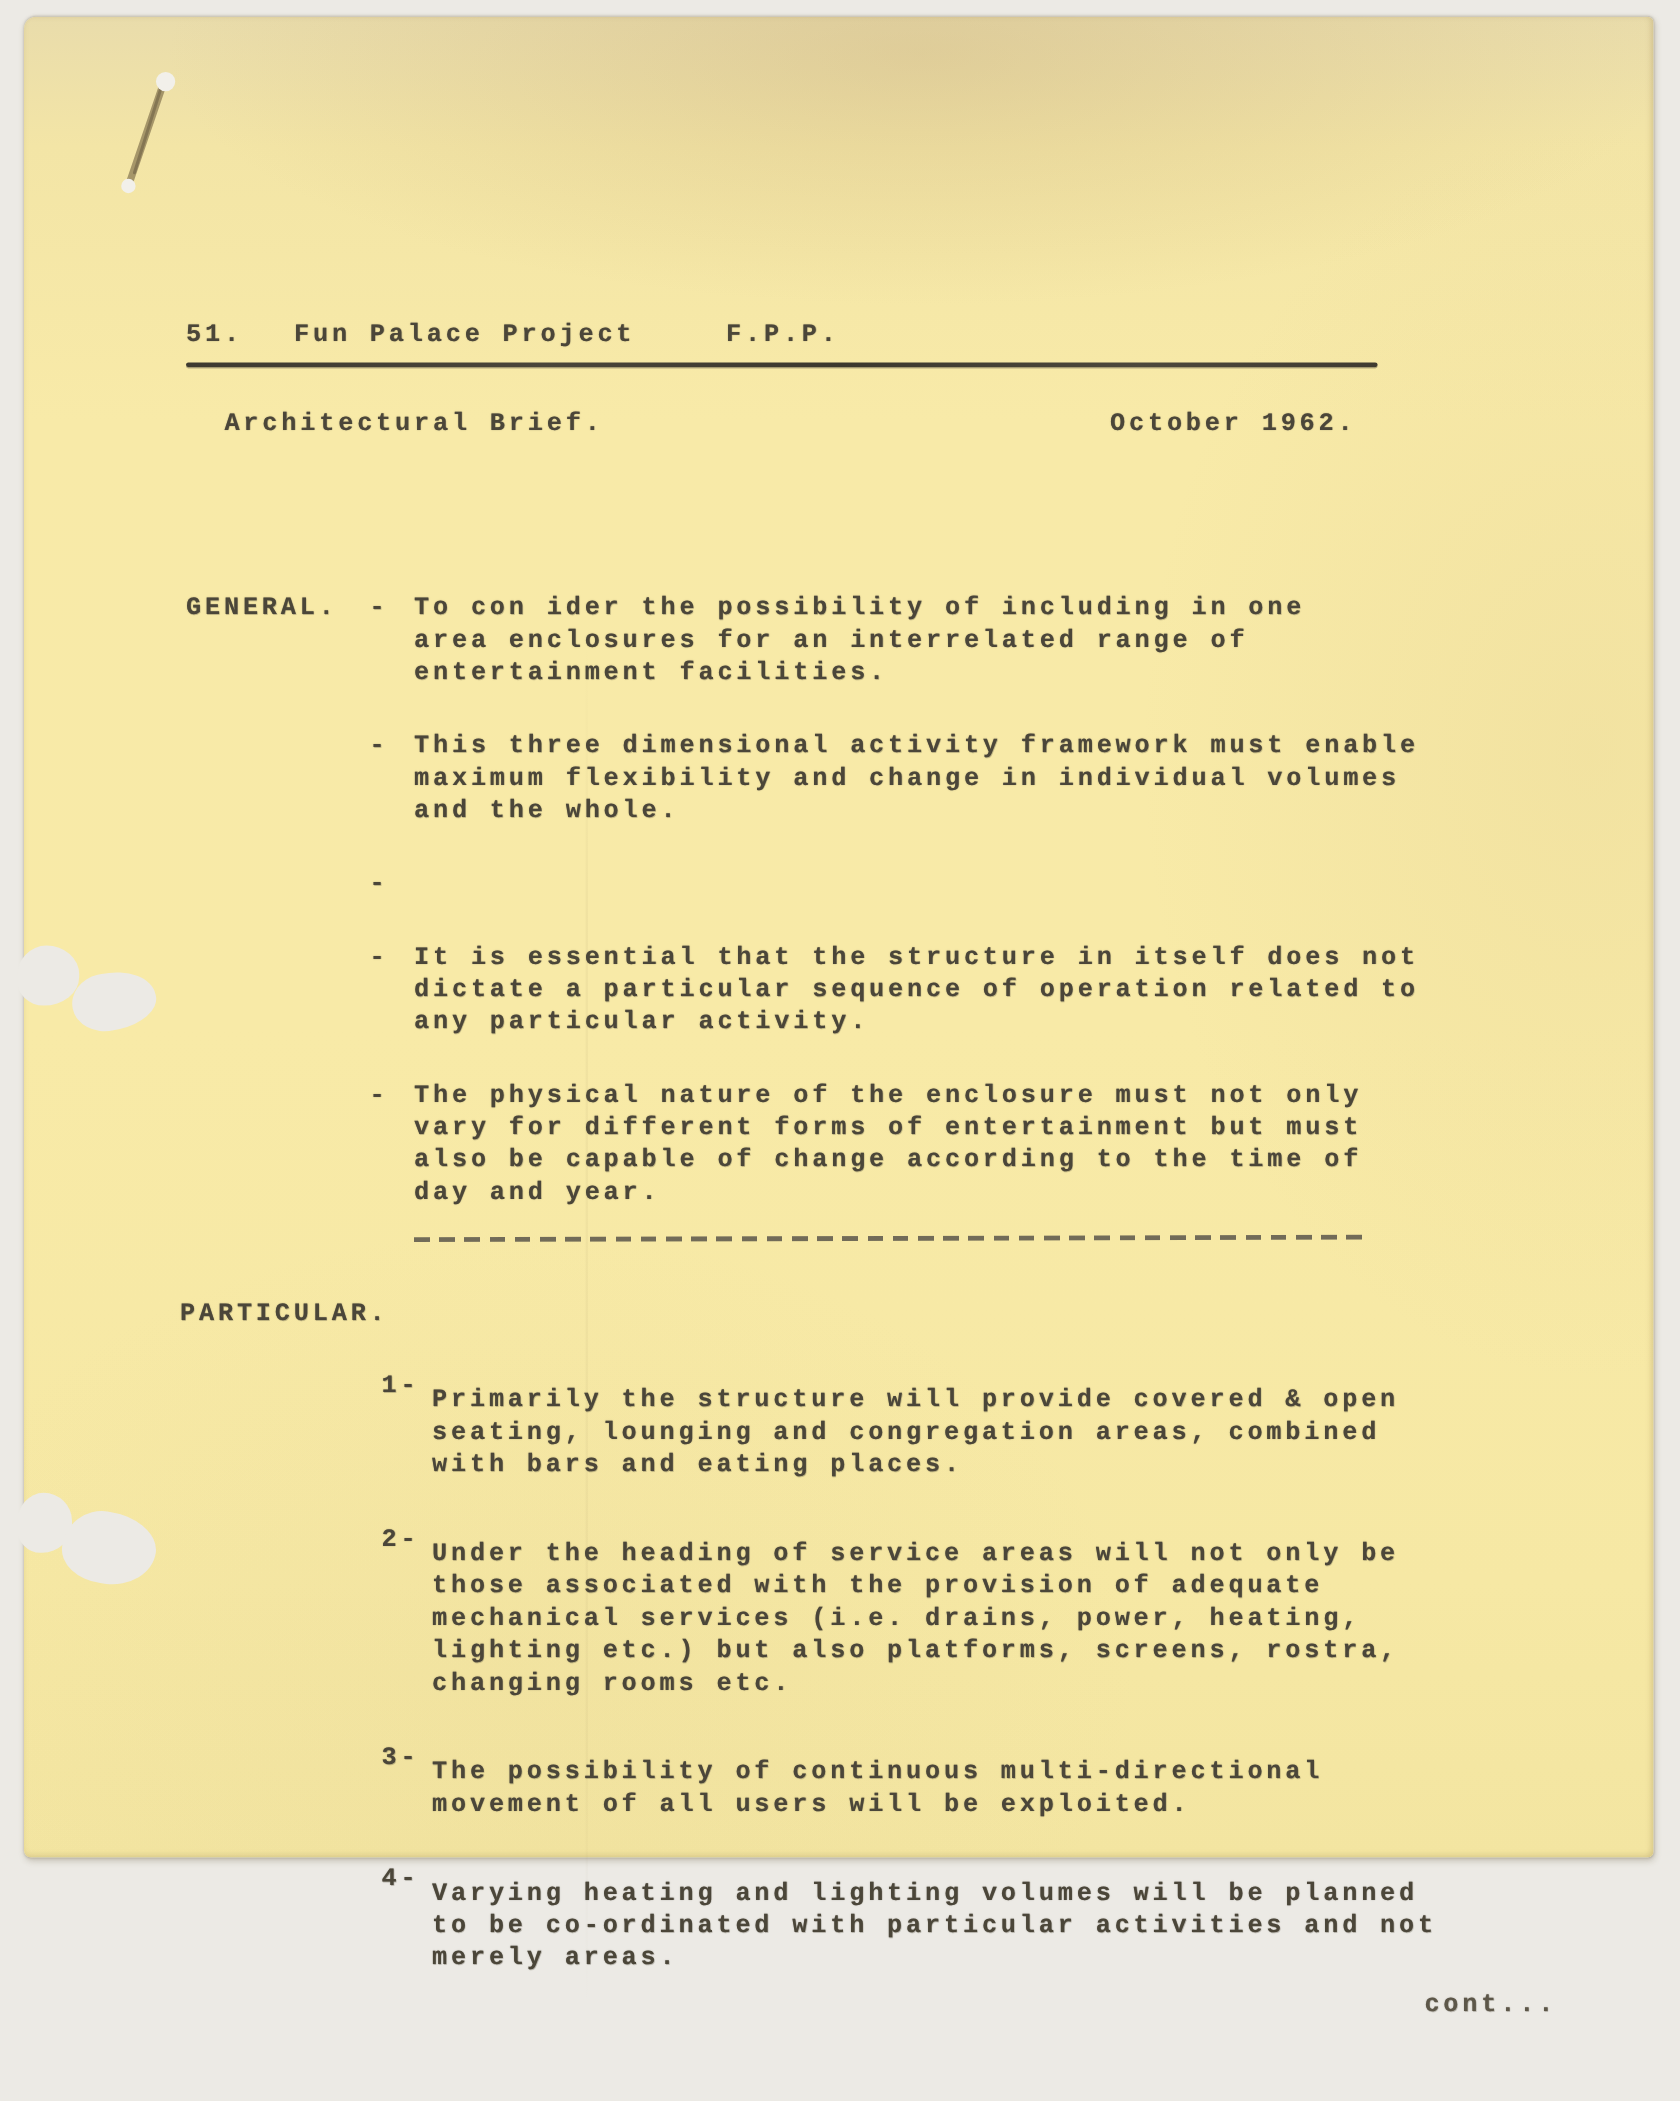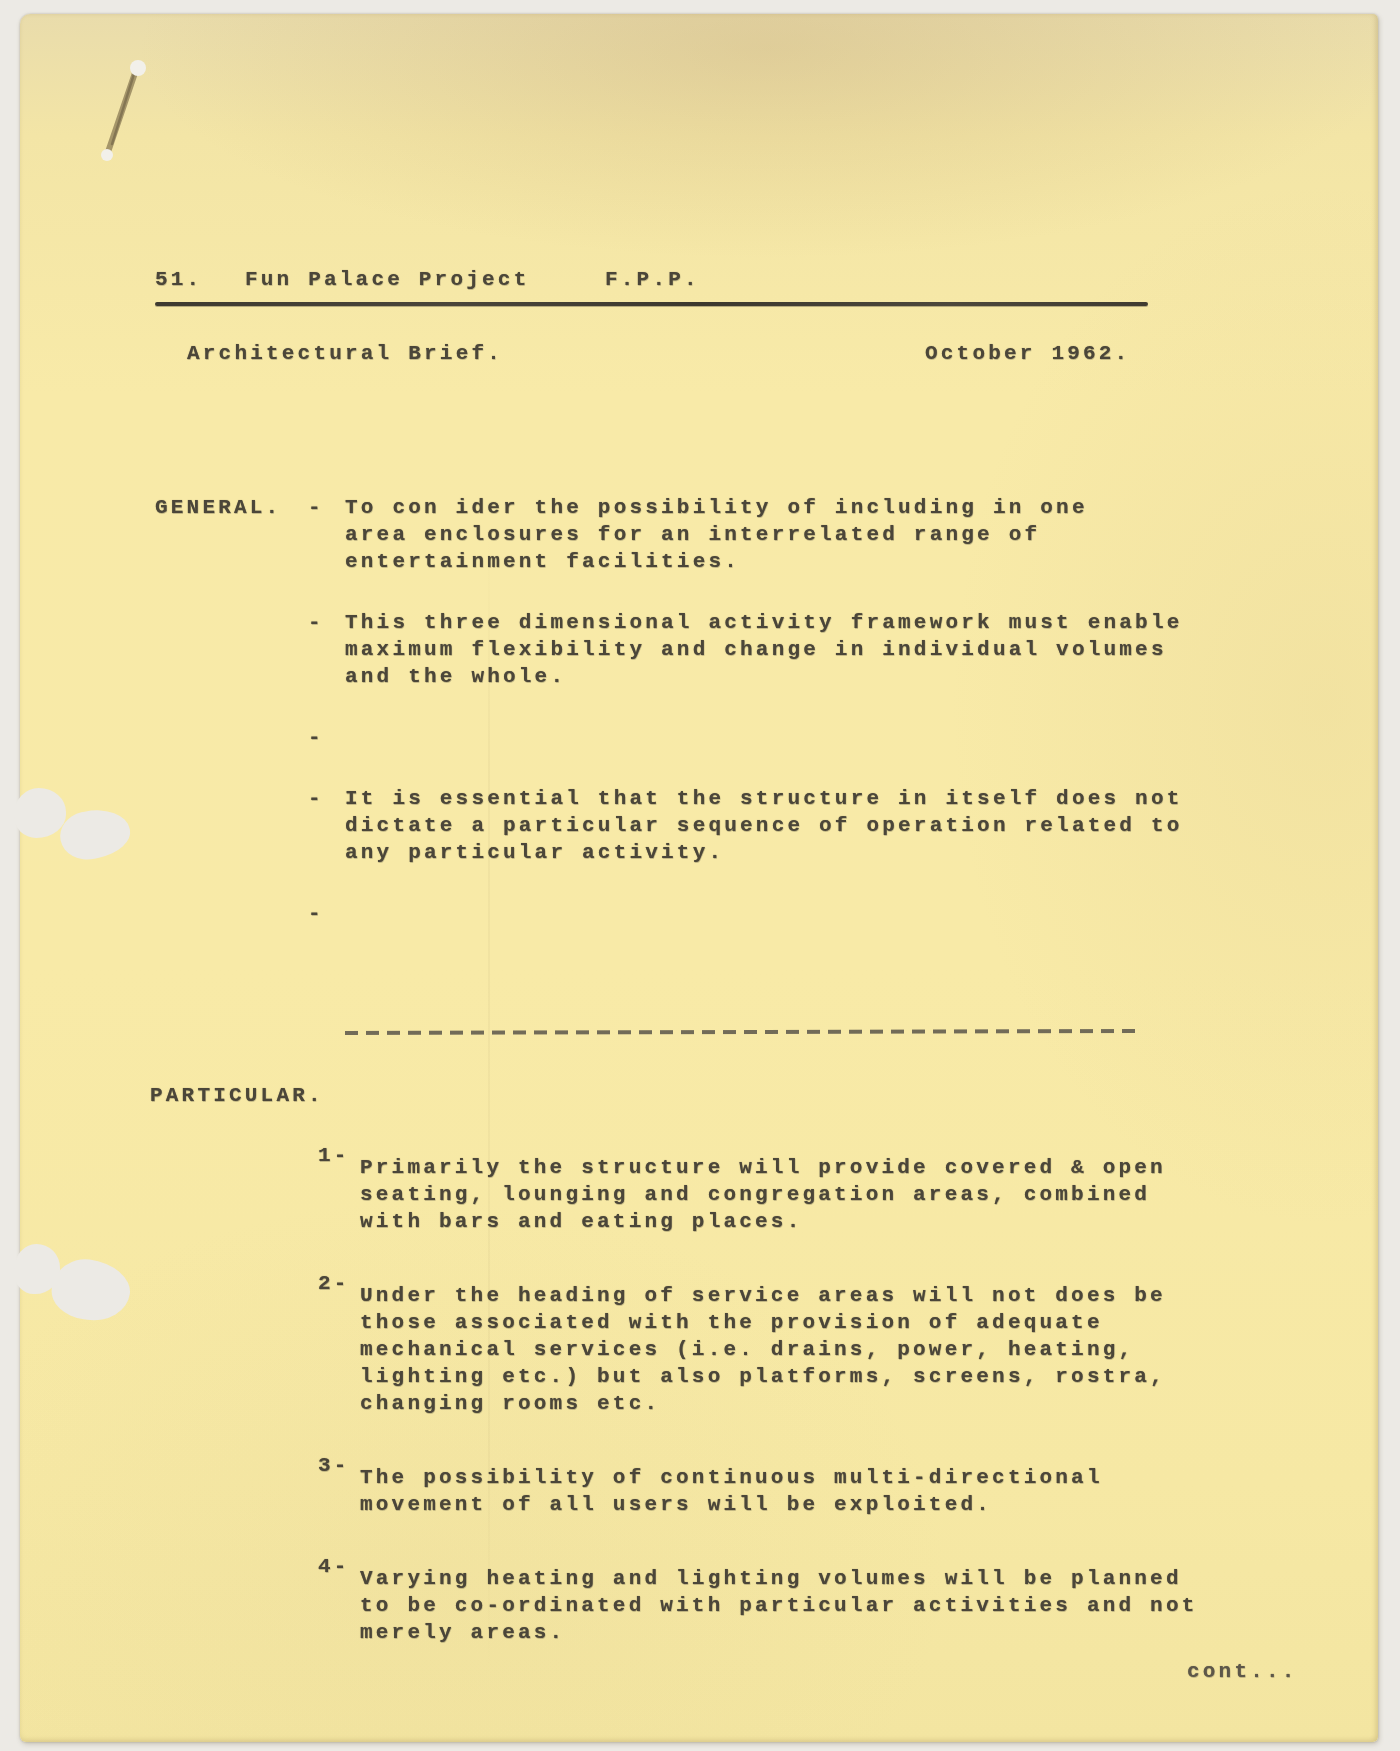--- a/index.html
+++ b/index.html
@@ -4,21 +4,21 @@
 <style>
   html,body{margin:0;padding:0;}
   body{
     width:1400px;height:1751px;
     background:#eceae5;
     position:relative;
     font-family:"Liberation Mono","DejaVu Sans Mono",monospace;
     overflow:hidden;
   }
   .paper{
-    position:absolute;left:20px;top:14px;width:1358px;height:1728px;
+    position:absolute;left:20px;top:14px;width:1358px;height:1534px;
     background:
       radial-gradient(ellipse 900px 300px at 55% 2%, rgba(190,160,110,.28), rgba(190,160,110,0) 70%),
       radial-gradient(ellipse 500px 700px at 96% 40%, rgba(205,180,120,.14), rgba(205,180,120,0) 75%),
       radial-gradient(ellipse 700px 500px at 30% 90%, rgba(210,190,130,.10), rgba(210,190,130,0) 75%),
       linear-gradient(180deg,#e9dcab 0%,#f3e5a6 7%,#f8eaa8 22%,#f8eaa7 55%,#f6e8a4 85%,#f3e5a1 100%);
     border-radius:10px 5px 5px 6px;
     box-shadow:
       1px 2px 5px rgba(110,100,70,.30),
       0 0 2px rgba(120,110,80,.4),
       inset -3px 0 4px rgba(150,130,80,.18),
@@ -122,37 +122,41 @@
     <div class="g-row">
       <span class="typed g-label"></span>
       <span class="typed g-dash">-</span>
       <span class="typed g-text">It is essential that the structure in itself does not
 dictate a particular sequence of operation related to
 any particular activity.</span>
     </div>
     <div class="g-row">
       <span class="typed g-label"></span>
       <span class="typed g-dash">-</span>
+      <span class="typed g-text">The physical nature of the enclosure must not only
+vary for different forms of entertainment but must
+also be capable of change according to the time of
+day and year.</span>
     </div>
   </div>
 
   <div class="separator"></div>
 
   <span class="typed particular-label">PARTICULAR.</span>
 
   <div class="particular">
     <div class="p-row">
       <span class="typed p-num">1-</span>
       <span class="typed p-text">Primarily the structure will provide covered &amp; open
 seating, lounging and congregation areas, combined
 with bars and eating places.</span>
     </div>
     <div class="p-row">
       <span class="typed p-num">2-</span>
-      <span class="typed p-text">Under the heading of service areas will not does be
+      <span class="typed p-text">Under the heading of service areas will not only be
 those associated with the provision of adequate
 mechanical services (i.e. drains, power, heating,
 lighting etc.) but also platforms, screens, rostra,
 changing rooms etc.</span>
     </div>
     <div class="p-row">
       <span class="typed p-num">3-</span>
       <span class="typed p-text">The possibility of continuous multi-directional
 movement of all users will be exploited.</span>
     </div>

